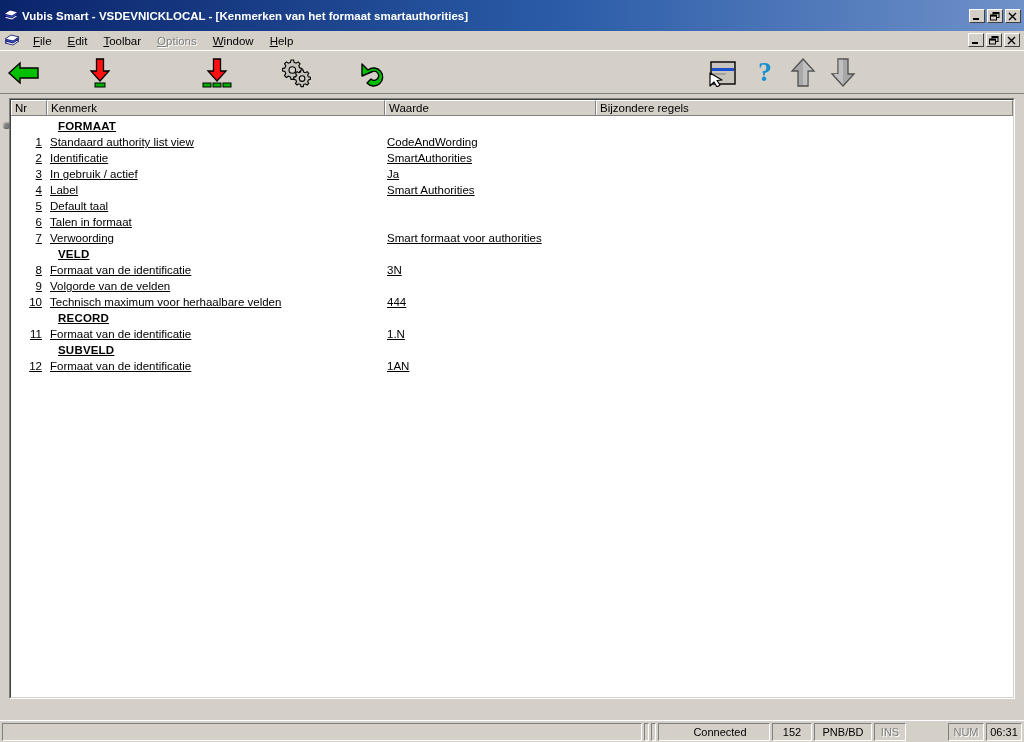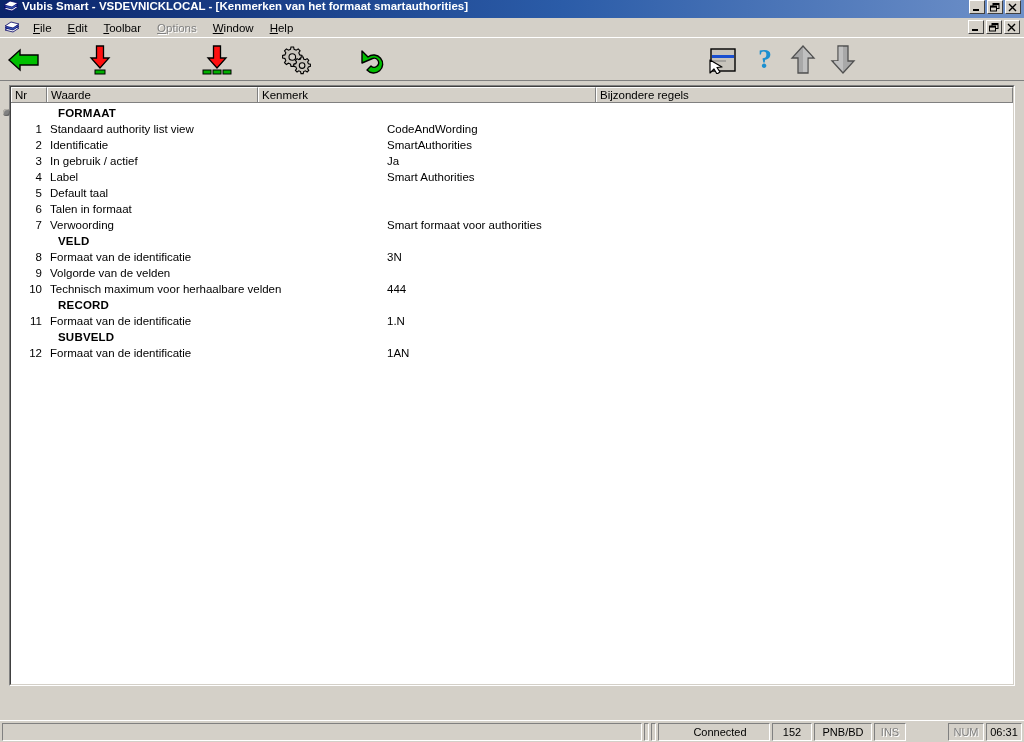--- a/index.html
+++ b/index.html
@@ -22,23 +22,24 @@
     position: relative;
     width: 1024px;
     height: 742px;
     background: #d4d0c8;
     display: flex;
     flex-direction: column;
   }
 
   
   .titlebar {
-    height: 18px;
+    height: 31px;
     background: linear-gradient(to right, #0a246a 0%, #2b5ca8 55%, #6f91c9 100%);
     display: flex;
+    align-items: center;
     padding: 0 2px 0 3px;
     box-sizing: border-box;
     flex: none;
   }
   .title-icon {
     width: 16px;
     height: 14px;
     margin-right: 3px;
     flex: none;
   }
@@ -185,20 +186,21 @@
     background: #ffffff;
     overflow: hidden;
     position: relative;
     padding-top: 2px;
   }
   .row {
     display: flex;
     height: 16px;
     align-items: flex-start;
     position: relative;
+    text-decoration: underline;
   }
   .c-nr {
     width: 34px;
     text-align: right;
     padding-right: 3px;
     font-size: 11.5px;
     line-height: 16px;
     box-sizing: border-box;
     white-space: nowrap;
   }
@@ -421,22 +423,22 @@
       </svg>
     </button>
   </div>
 
   <div class="client">
     <div class="grid-outer">
       <div class="grid-inner">
 
         <div class="hdr-row">
           <div class="hdr-cell" style="width:36px;">Nr</div>
+          <div class="hdr-cell" style="width:338px;">Kenmerk</div>
           <div class="hdr-cell" style="width:211px;">Waarde</div>
-          <div class="hdr-cell" style="width:338px;">Kenmerk</div>
           <div class="hdr-cell" style="flex:1 1 auto;">Bijzondere regels</div>
         </div>
 
         <div class="grid-body" id="grid-body">
             <div class="row section">
               <div class="c-nr"></div>
               <div class="c-kenmerk">FORMAAT</div>
               <div class="c-waarde"></div>
               <div class="c-bijz"></div>
             </div>

